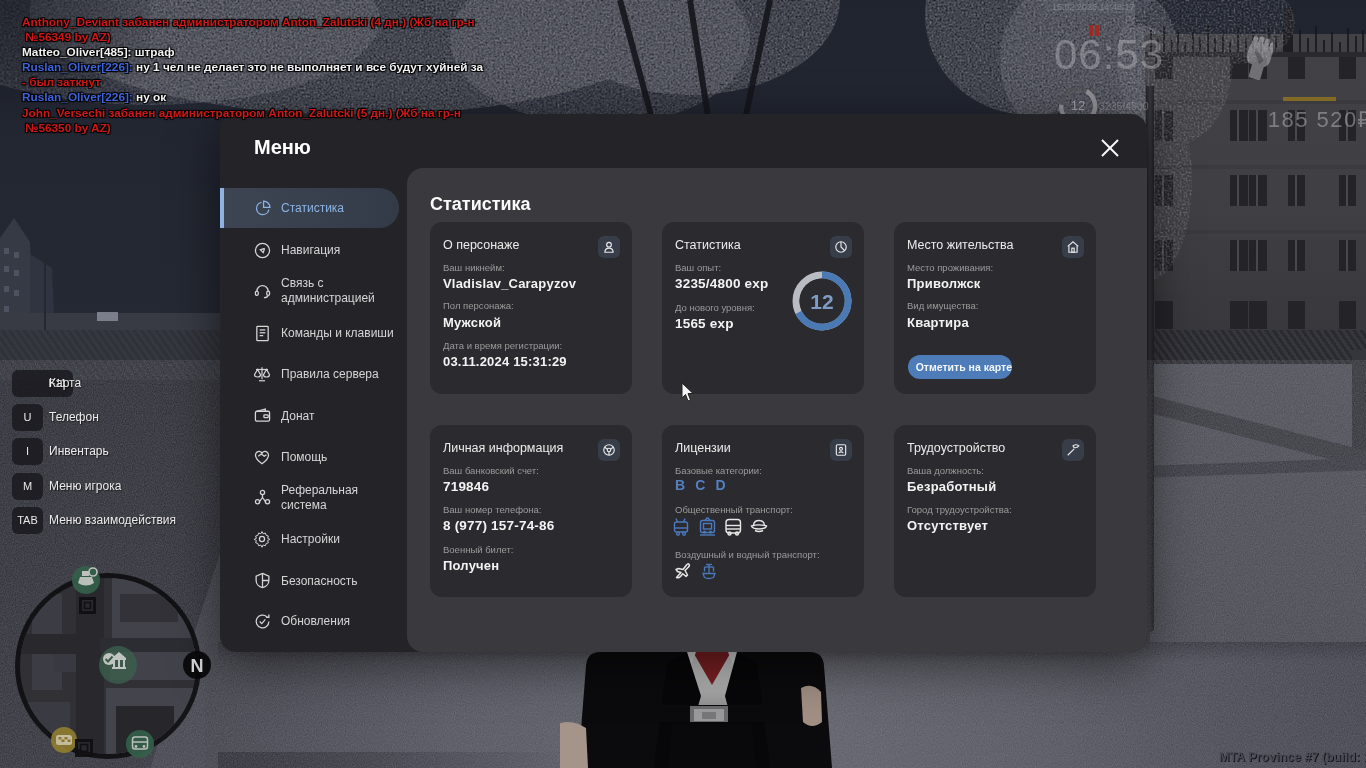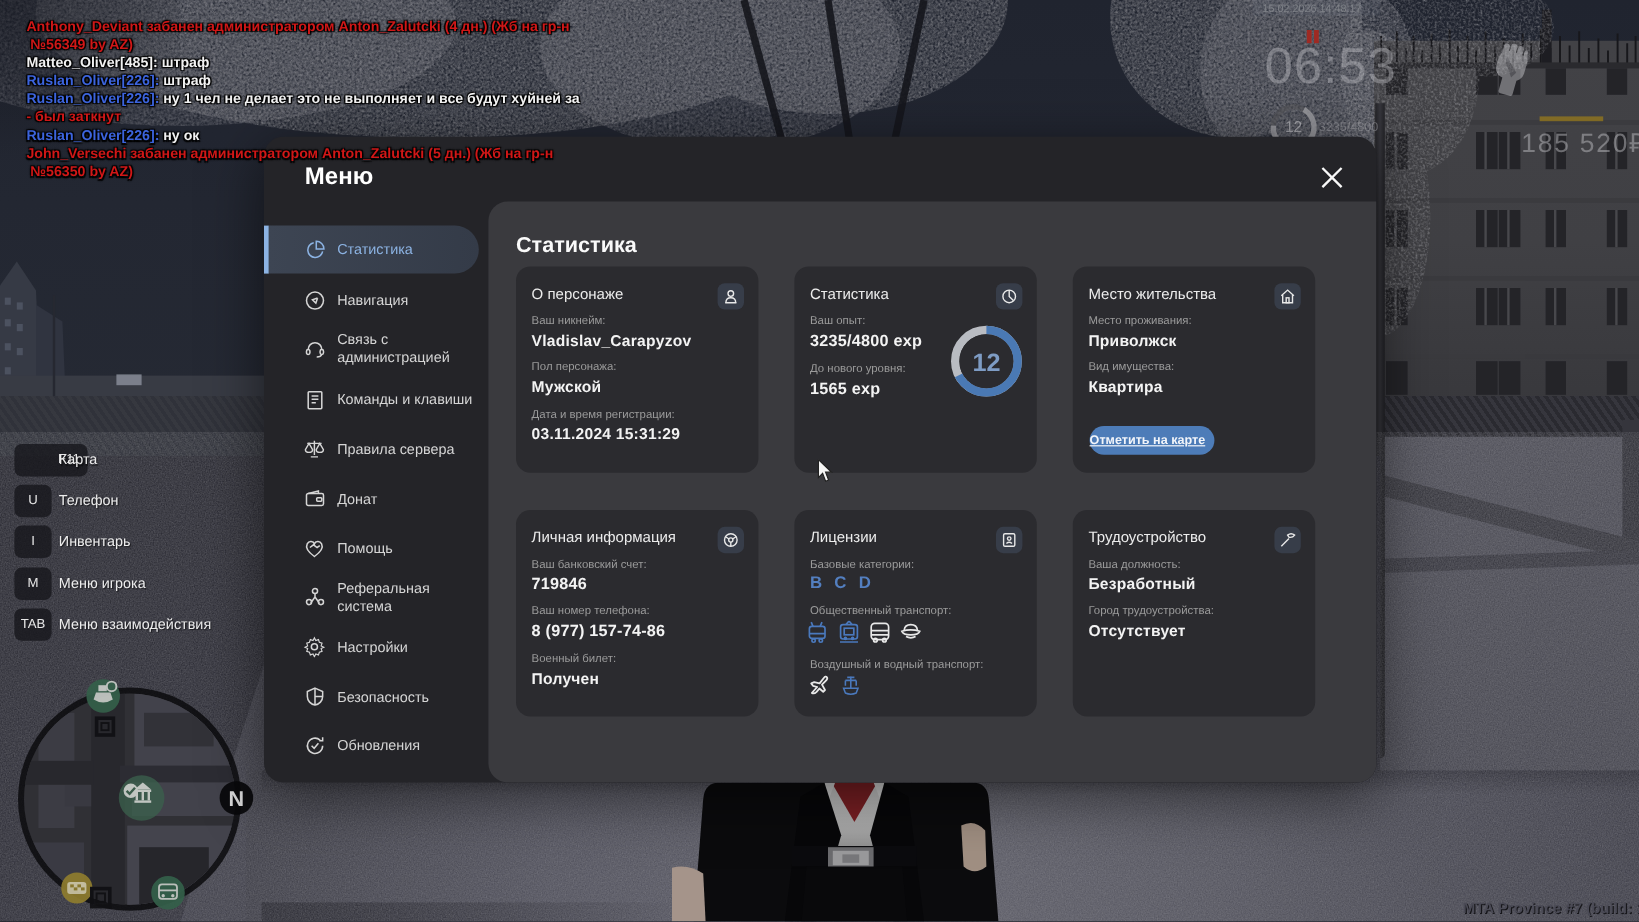--- a/index.html
+++ b/index.html
@@ -244,21 +244,20 @@
       <path d="M112 70 L192 70 L196 116 L108 116 Z" fill="#09090b"></path>
       <path d="M-10 76 Q8 64 26 76 L28 116 L-10 116 Z" fill="#a5948a"></path>
       <path d="M241 36 Q252 30 261 40 L262 70 Q252 78 243 70 Z" fill="#a08f82"></path>
     </svg>
   </div>
 
   <div class="abs" id="chat" style="z-index:200;left:22px;top:15px;width:700px;font-weight:bold;font-size:11.8px;line-height:15.1px;letter-spacing:0px;text-shadow:1px 1px 1px #000,-1px -1px 1px #000,1px -1px 1px #000,-1px 1px 1px #000;">
     <div style="color:#d01717;">Anthony_Deviant забанен администратором Anton_Zalutcki (4 дн.) (Жб на гр-н</div>
     <div style="color:#d01717;">&nbsp;№56349 by AZ)</div>
     <div style="color:#f2f2f2;">Matteo_Oliver[485]: штраф</div>
-    <div><span style="color:#3c64dd;">Ruslan_Oliver[226]:</span> <span style="color:#f2f2f2;">штраф</span></div>
     <div><span style="color:#3c64dd;">Ruslan_Oliver[226]:</span> <span style="color:#f2f2f2;">ну 1 чел не делает это не выполняет и все будут хуйней за</span></div>
     <div style="color:#d01717;">- был заткнут</div>
     <div><span style="color:#3c64dd;">Ruslan_Oliver[226]:</span> <span style="color:#f2f2f2;">ну ок</span></div>
     <div style="color:#d01717;">John_Versechi забанен администратором Anton_Zalutcki (5 дн.) (Жб на гр-н</div>
     <div style="color:#d01717;">&nbsp;№56350 by AZ)</div>
   </div>
 
   <div class="abs" id="keys" style="left:0;top:0;">
     <div class="key" style="top:370px;padding-left:30px;">F11</div>
       <div class="klabel" style="top:370px;">Карта</div>
@@ -419,21 +418,21 @@
             <svg width="14" height="14" viewBox="0 0 24 24" fill="none" stroke="#e8e8e8" stroke-width="2">
               <path d="M3 11 L12 3 L21 11"></path>
               <path d="M5 10 V21 H19 V10"></path>
               <rect x="10" y="14" width="4" height="7"></rect>
             </svg>
           </div>
         <div class="cl" style="top:40px;">Место проживания:</div>
         <div class="cv" style="top:54px;">Приволжск</div>
         <div class="cl" style="top:78px;">Вид имущества:</div>
         <div class="cv" style="top:93px;">Квартира</div>
-        <div class="abs" style="left:14px;top:133px;width:104px;height:24px;border-radius:12px;background:#4d7cb8;color:#f2f5fa;font-size:10.5px;font-weight:bold;text-align:left;line-height:24px;text-decoration:underline;">Отметить на карте</div>
+        <div class="abs" style="left:14px;top:133px;width:104px;height:24px;border-radius:12px;background:#4d7cb8;color:#f2f5fa;font-size:10.5px;font-weight:bold;text-align:right;line-height:24px;">Отметить на карте</div>
       </div>
 
       <div class="card" style="left:23px;top:257px;">
         <div class="ct">Личная информация</div>
         <div class="cico">
             <svg width="14" height="14" viewBox="0 0 24 24" fill="none" stroke="#e8e8e8" stroke-width="2">
               <circle cx="12" cy="12" r="9"></circle>
               <circle cx="12" cy="12" r="3"></circle>
               <path d="M12 15 V21 M9.4 10.6 L4 7 M14.6 10.6 L20 7"></path>
             </svg>

